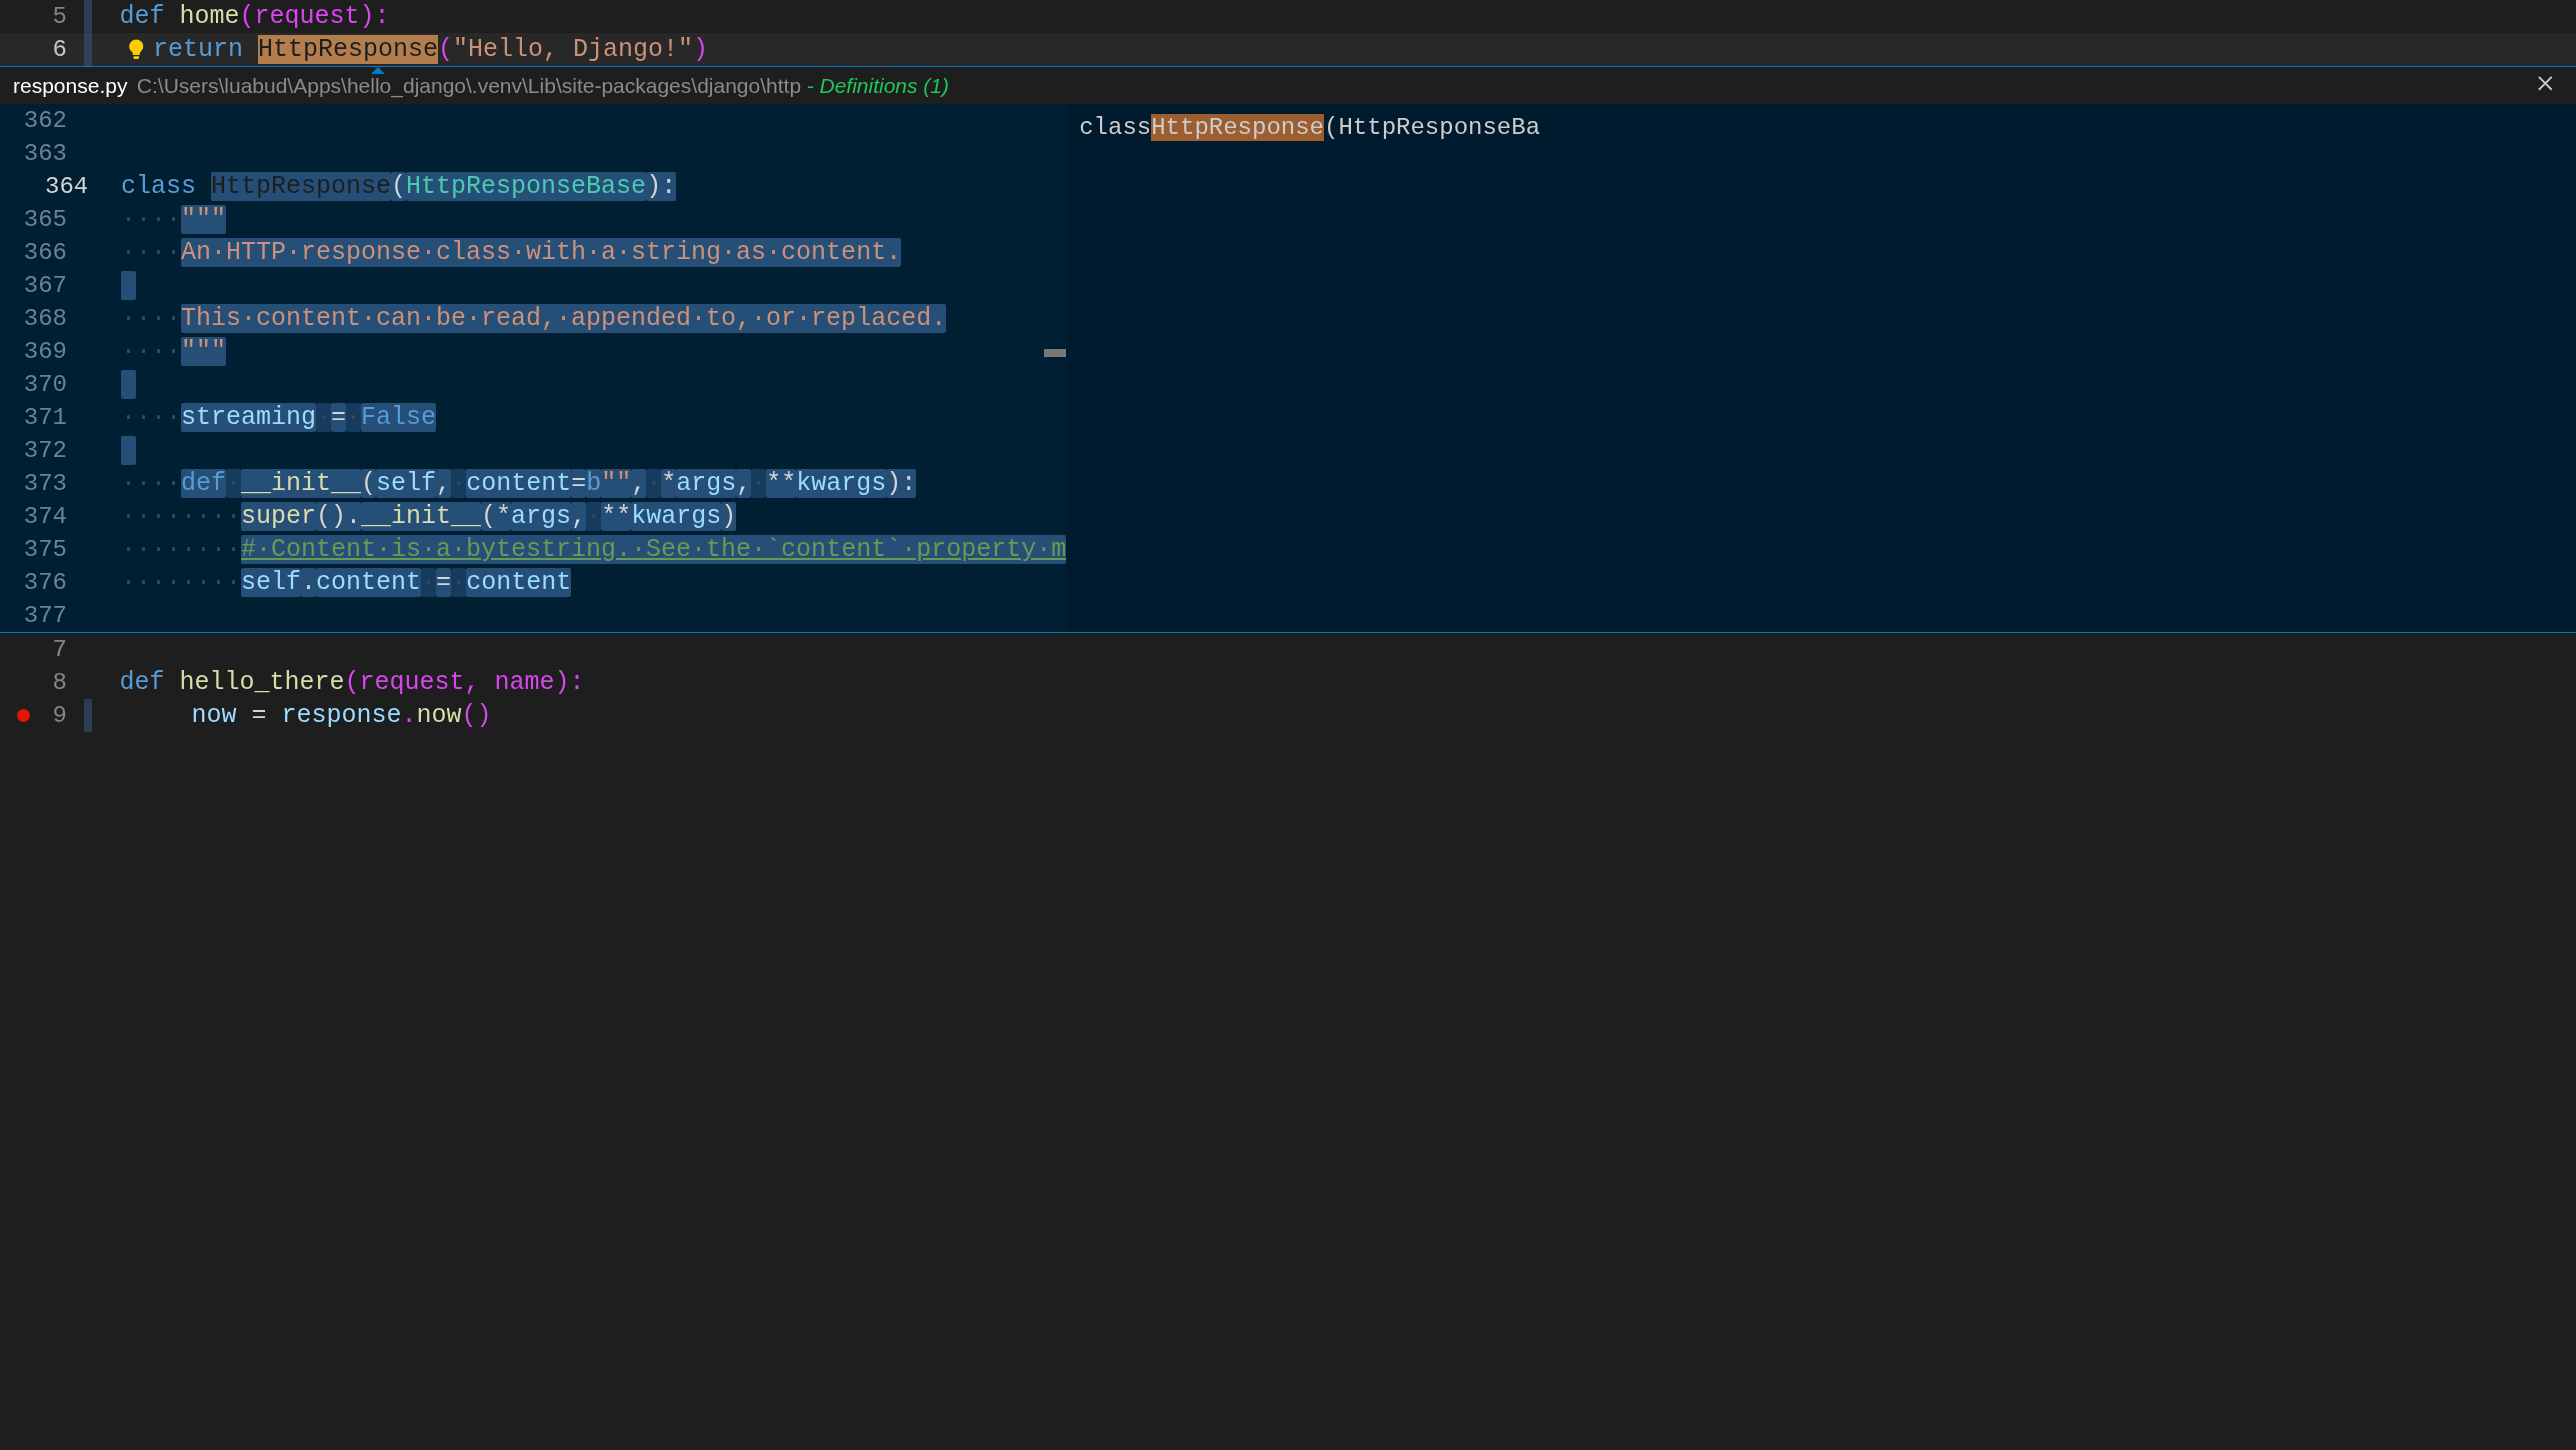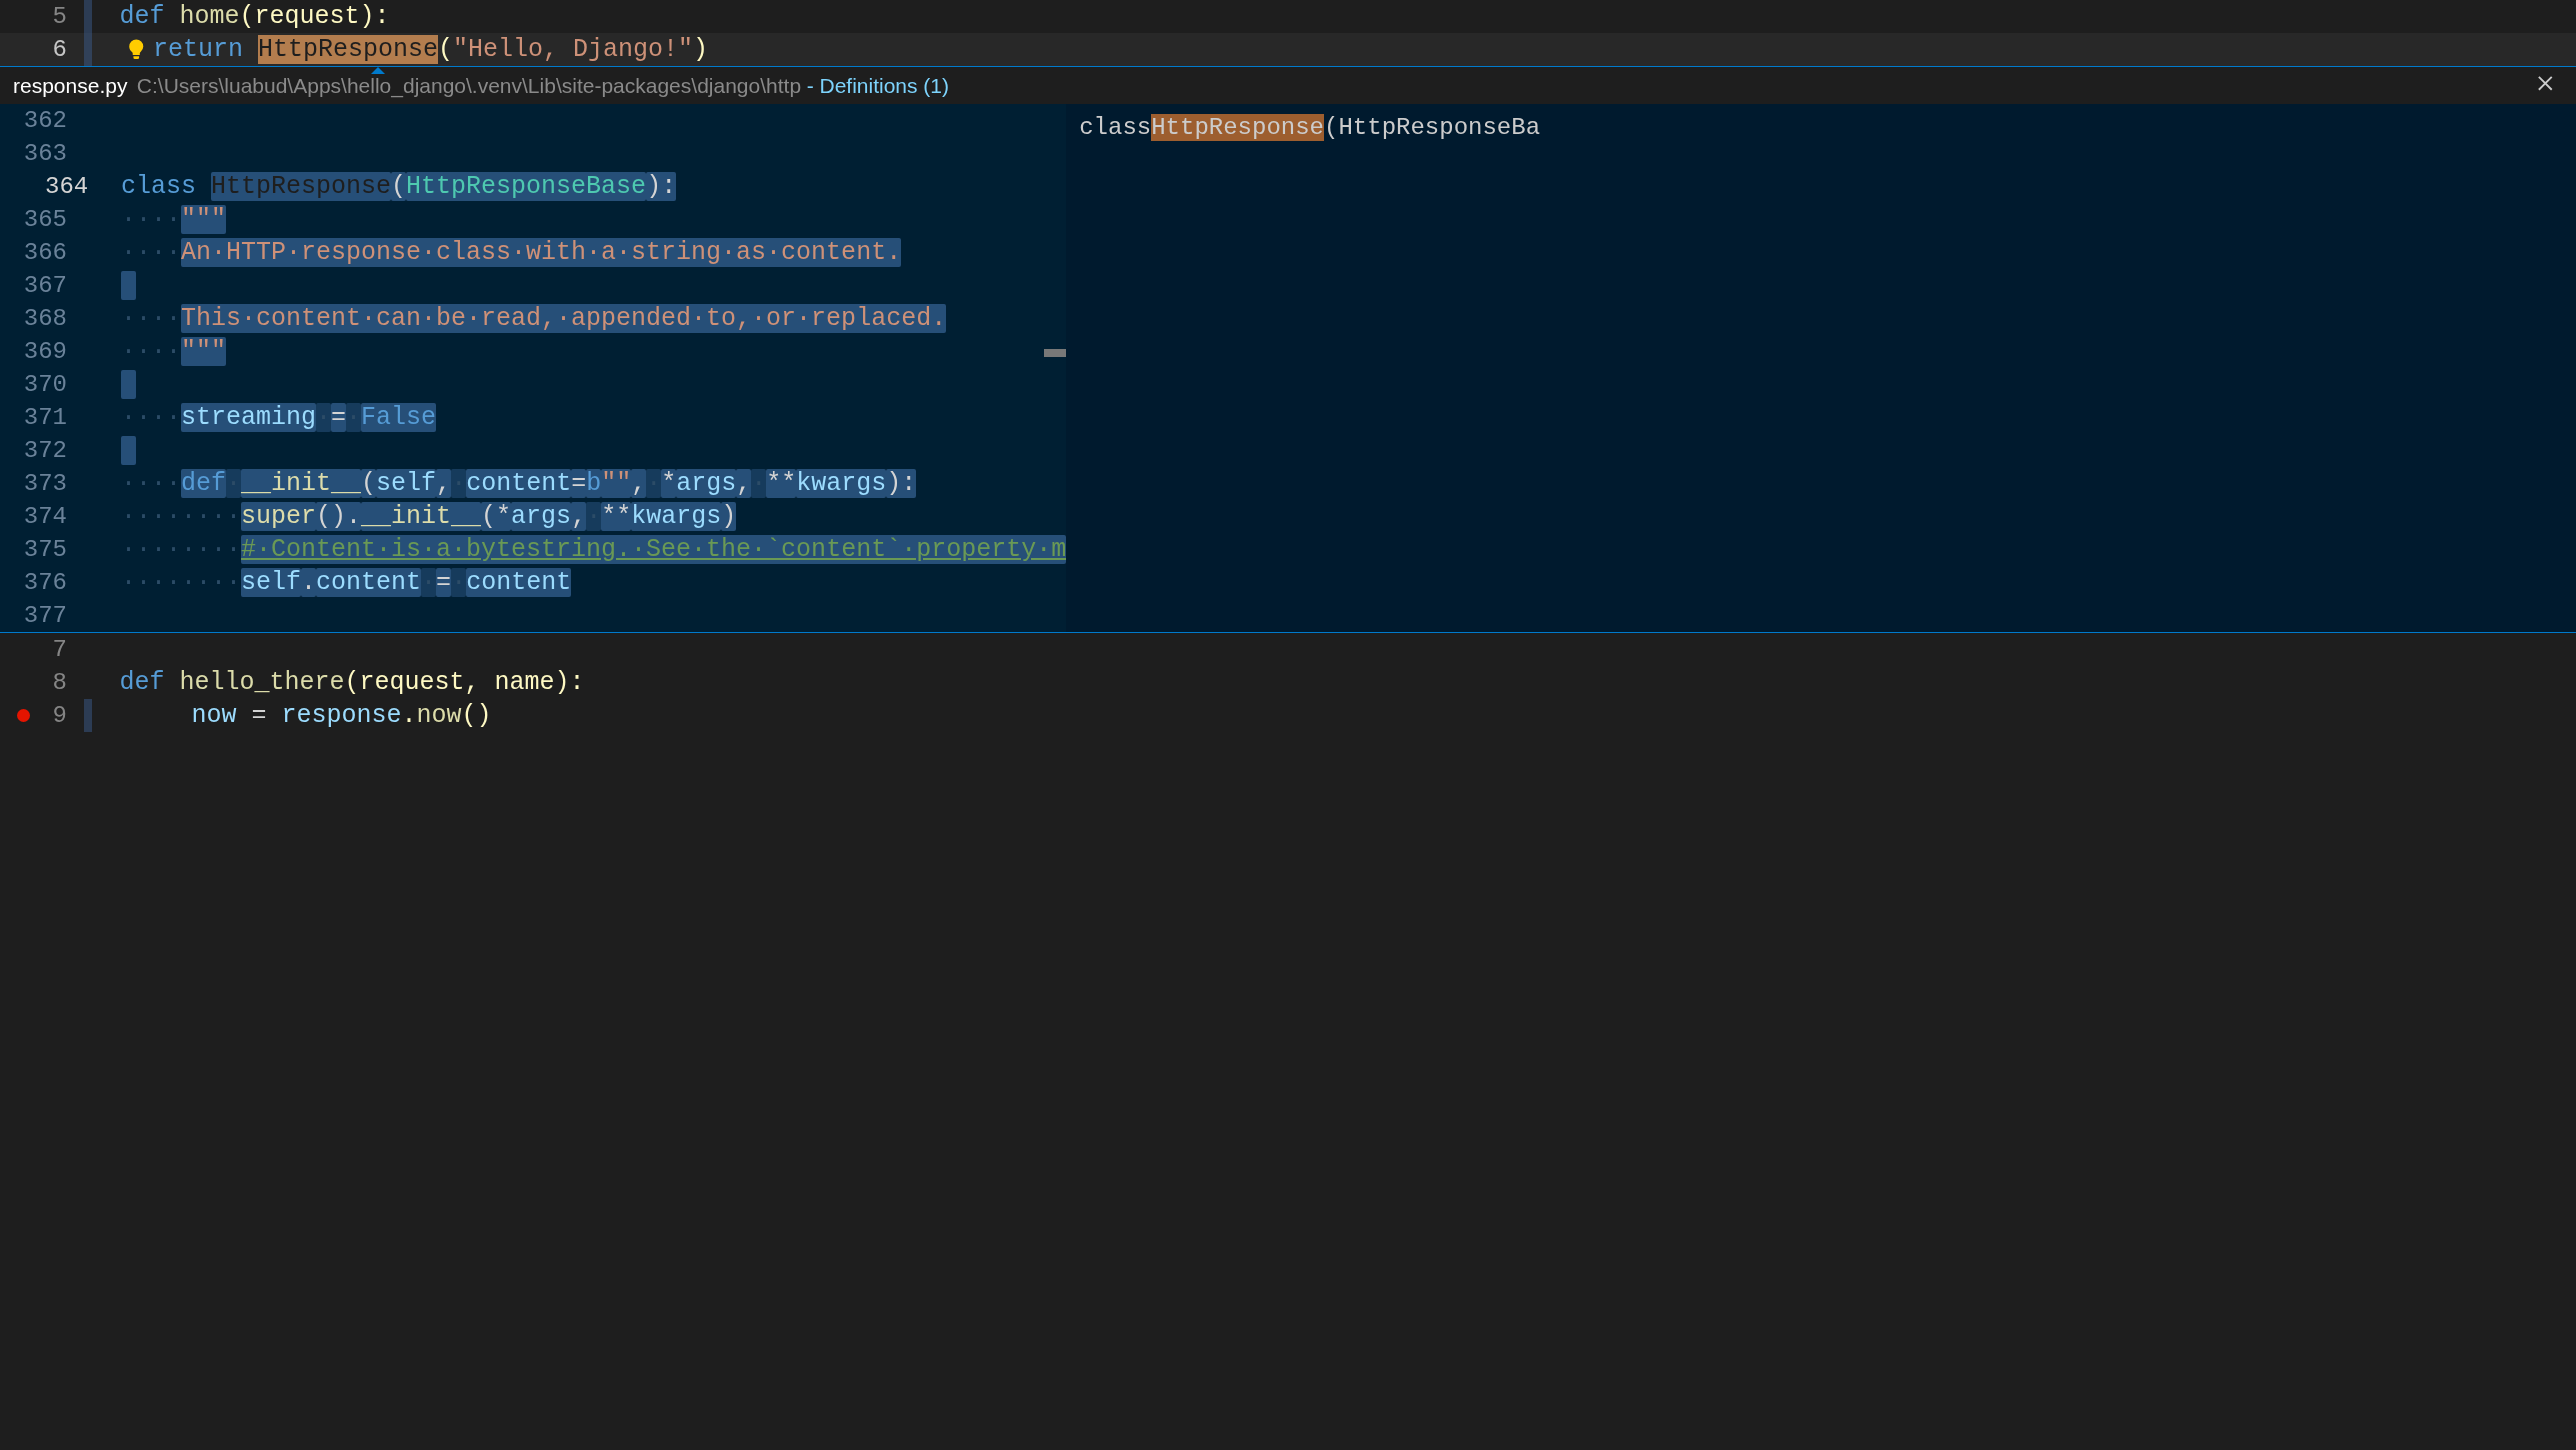--- a/index.html
+++ b/index.html
@@ -54,21 +54,21 @@
   white-space: pre;
   display: flex;
   align-items: center;
 }
 
 .kw { color: #569cd6; }
 .fn { color: #dcdcaa; }
 .param { color: #9cdcfe; }
 .cls { color: #4ec9b0; }
 .str { color: #ce9178; }
-.punct { color: #fef9c3; }
+.punct { color: #d946ef; }
 .op { color: #d4d4d4; }
 .comment { color: #6a9955; text-decoration: underline; }
 .const { color: #569cd6; }
 .self { color: #9cdcfe; }
 .prop { color: #9cdcfe; }
 
 .highlight-name {
   background: #b37d4e;
   color: #1e1e1e;
 }
@@ -111,22 +111,23 @@
 .peek-filename {
   color: #ffffff;
 }
 
 .peek-path {
   color: #8a8a8a;
   margin-left: 9.4px;
 }
 
 .peek-defcount {
-  color: #7dd3fc;
+  color: #22c55e;
   margin-left: 5.6px;
+  font-style: italic;
 }
 
 .peek-close {
   margin-left: auto;
   color: #cccccc;
   cursor: pointer;
   padding: 3.7px 7.5px;
 }
 
 .peek-body {

